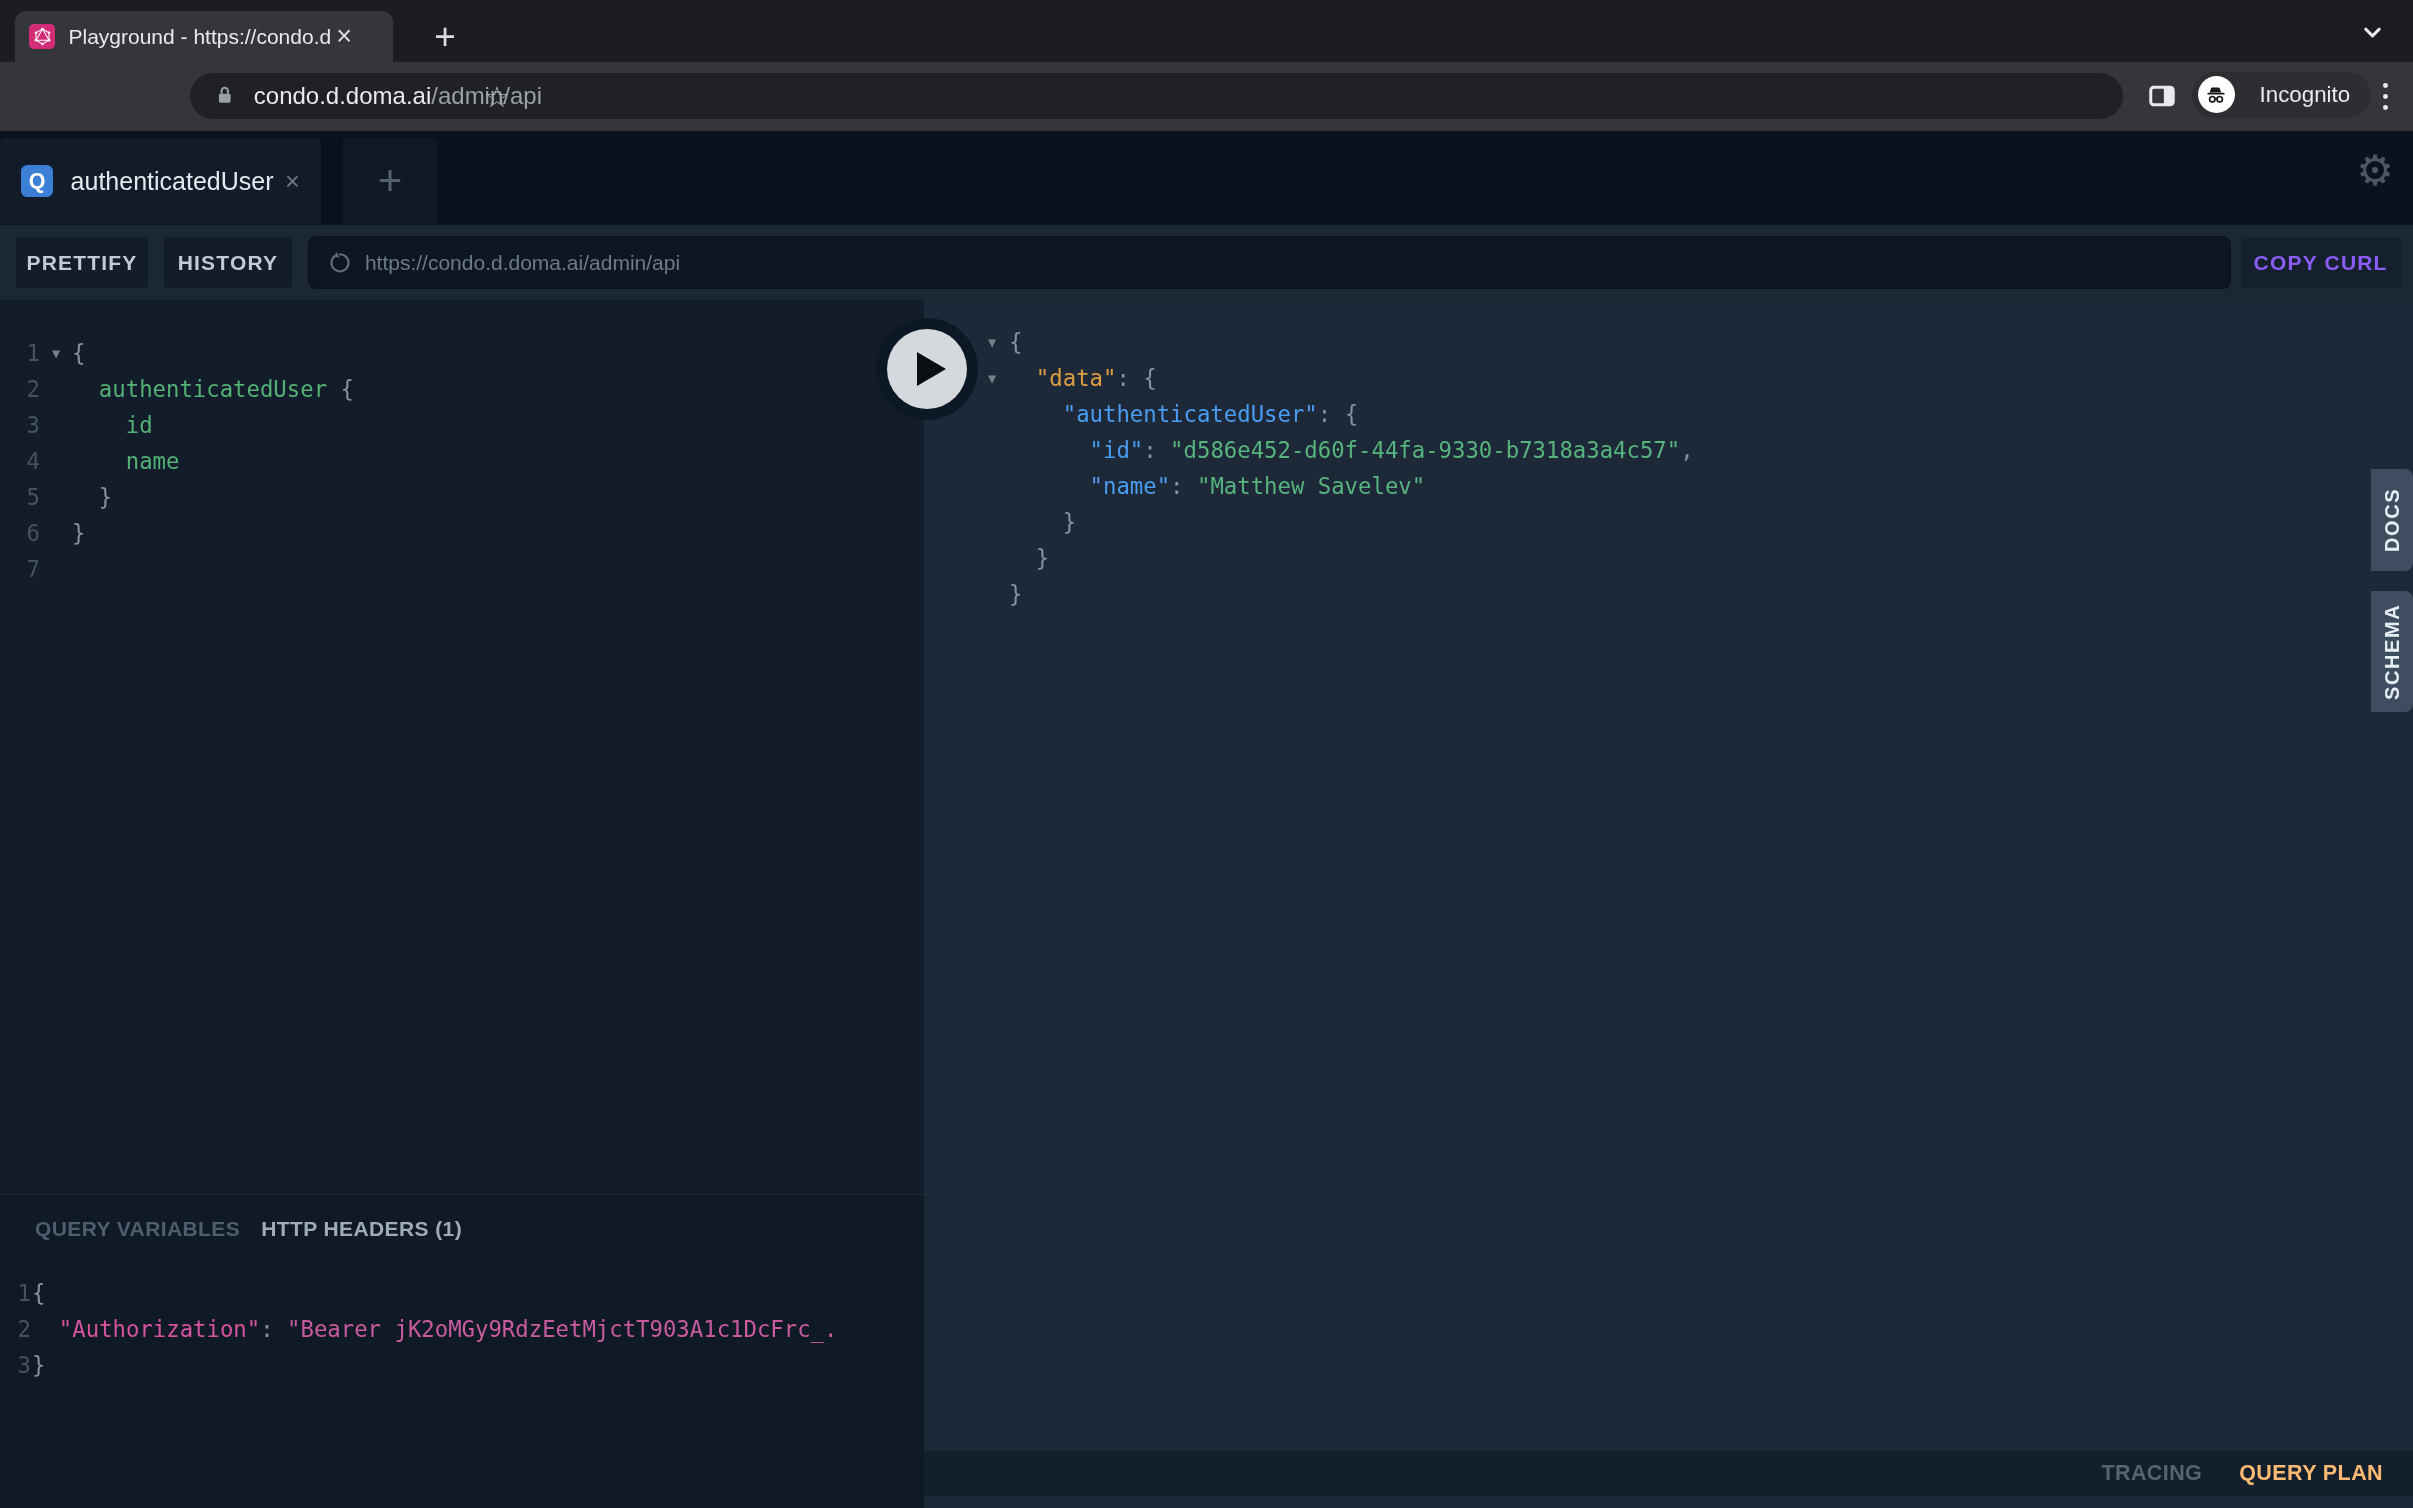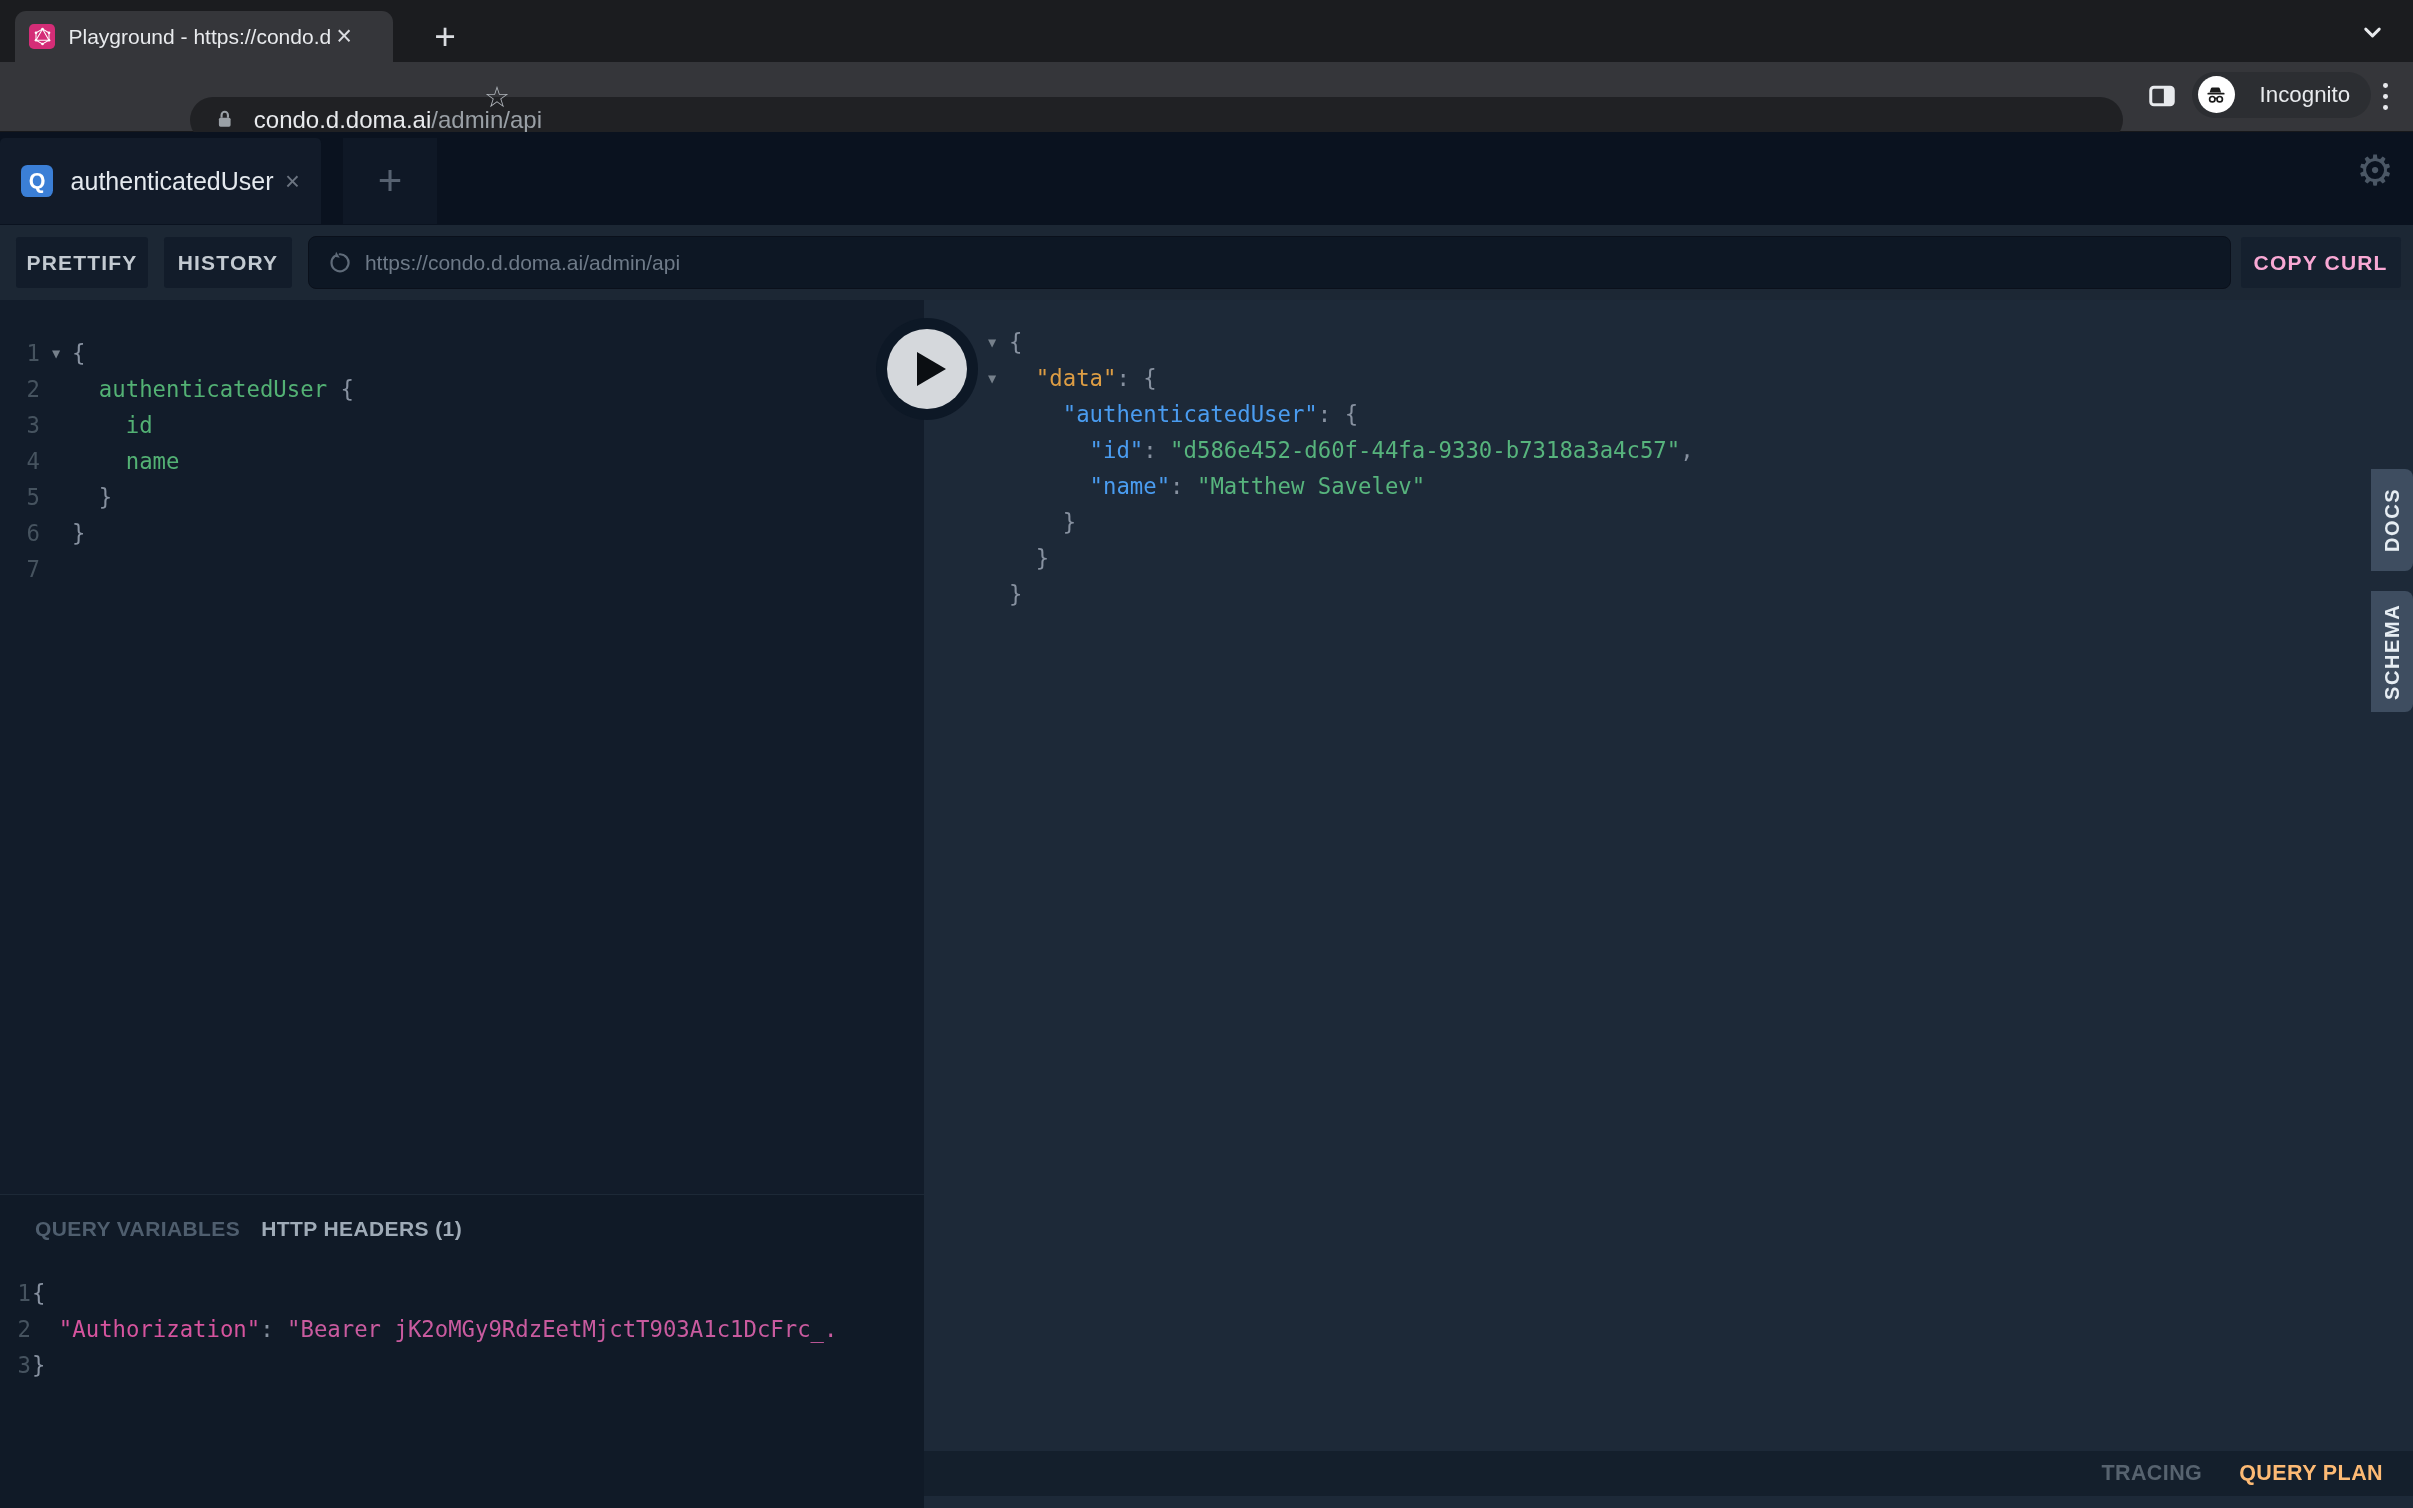--- a/index.html
+++ b/index.html
@@ -16,21 +16,21 @@
                 overflow:hidden; width:263px; }
   .btab-close { color:#dadce0; font-size:27px; line-height:27px; margin-left:4.8px; }
   .newtab { position:absolute; left:421px; top:12.8px; width:48px; height:48px; display:flex;
             align-items:center; justify-content:center; color:#dadce0; font-size:37px; font-weight:300; }
   .tabsearch { position:absolute; right:27px; top:19px; }
 
   #toolbar { position:absolute; left:0; top:62px; width:2413px; height:70px; background:#35363a;
              border-bottom:1.6px solid #17181b; }
   .navicon { position:absolute; top:81px; width:32px; height:32px; }
   #urlpill { position:absolute; left:190px; top:11.2px; width:1933px; height:46px; border-radius:23px;
-             background:#202124; display:flex; align-items:center; padding:0 22.3px;margin-top:24px; }
+             background:#202124; display:flex; align-items:center; padding:0 22.3px; }
   .urlhost { color:#e8eaed; font-size:24px; margin-left:16px; }
   .urlpath { color:#9aa0a6; font-size:24px; }
   .star { position:absolute; right:1903px; top:17.6px; font-size:29px; color:#aeb3b9; line-height:34px; }
   .sidepanel { position:absolute; left:2147px; top:19px; }
   .incog { position:absolute; left:2192px; top:9.6px; height:46px; border-radius:23px; background:#2c2e32;
            display:flex; align-items:center; padding:0 21px 0 5.6px; gap:25px; }
   .incog-circle { width:37px; height:37px; border-radius:50%; background:#fff; display:flex;
                   align-items:center; justify-content:center; }
   .incog-label { color:#e8eaed; font-size:22.3px; }
   .chrome-menu { position:absolute; left:2383px; top:21px; display:flex; flex-direction:column; gap:6.4px; }
@@ -53,21 +53,21 @@
 
   #pg-toolbar { position:absolute; left:0; top:93px; width:2413px; height:75px; background:#1c2734;
                 display:flex; align-items:center; }
   .pgbtn { height:51px; background:#121c2a; border-radius:3.2px; color:#c3cad1; font-size:21px;
            font-weight:700; letter-spacing:1.2px; display:flex; align-items:center; justify-content:center; }
   #btn-prettify { width:132px; margin-left:16px; }
   #btn-history  { width:128px; margin-left:16px; }
   #endpoint { width:1923px; height:53px; margin-left:16px; background:#0d1724; border:1.6px solid #0a101b;
               border-radius:8px; display:flex; align-items:center; padding:0 17.6px; }
   #endpoint span { color:#6e7a88; font-size:21px; margin-left:12.8px; }
-  #btn-copycurl { width:160px; margin-left:9.6px; color:#f9a8d4; background:#15202e; }
+  #btn-copycurl { width:160px; margin-left:9.6px; color:#8b5cf6; background:#15202e; }
 
   #pg-body { position:absolute; left:0; top:168px; width:2413px; height:1208px; }
   #editor-pane { position:absolute; left:0; top:0; width:924px; height:1208px; background:#121c2a; }
   #response-pane { position:absolute; left:924px; top:0; width:1489px; height:1208px; background:#1d2938; }
   .crow { display:flex; line-height:36px; font-family:"DejaVu Sans Mono", monospace; font-size:22.3px; }
   .gnum { flex:0 0 40px; text-align:right; color:#46535f; }
   .gfold { flex:0 0 32px; text-align:center; font-size:13.6px; color:#76808b; }
   .ccode { white-space:pre; }
 
   #query-code { padding-top:35px; }

